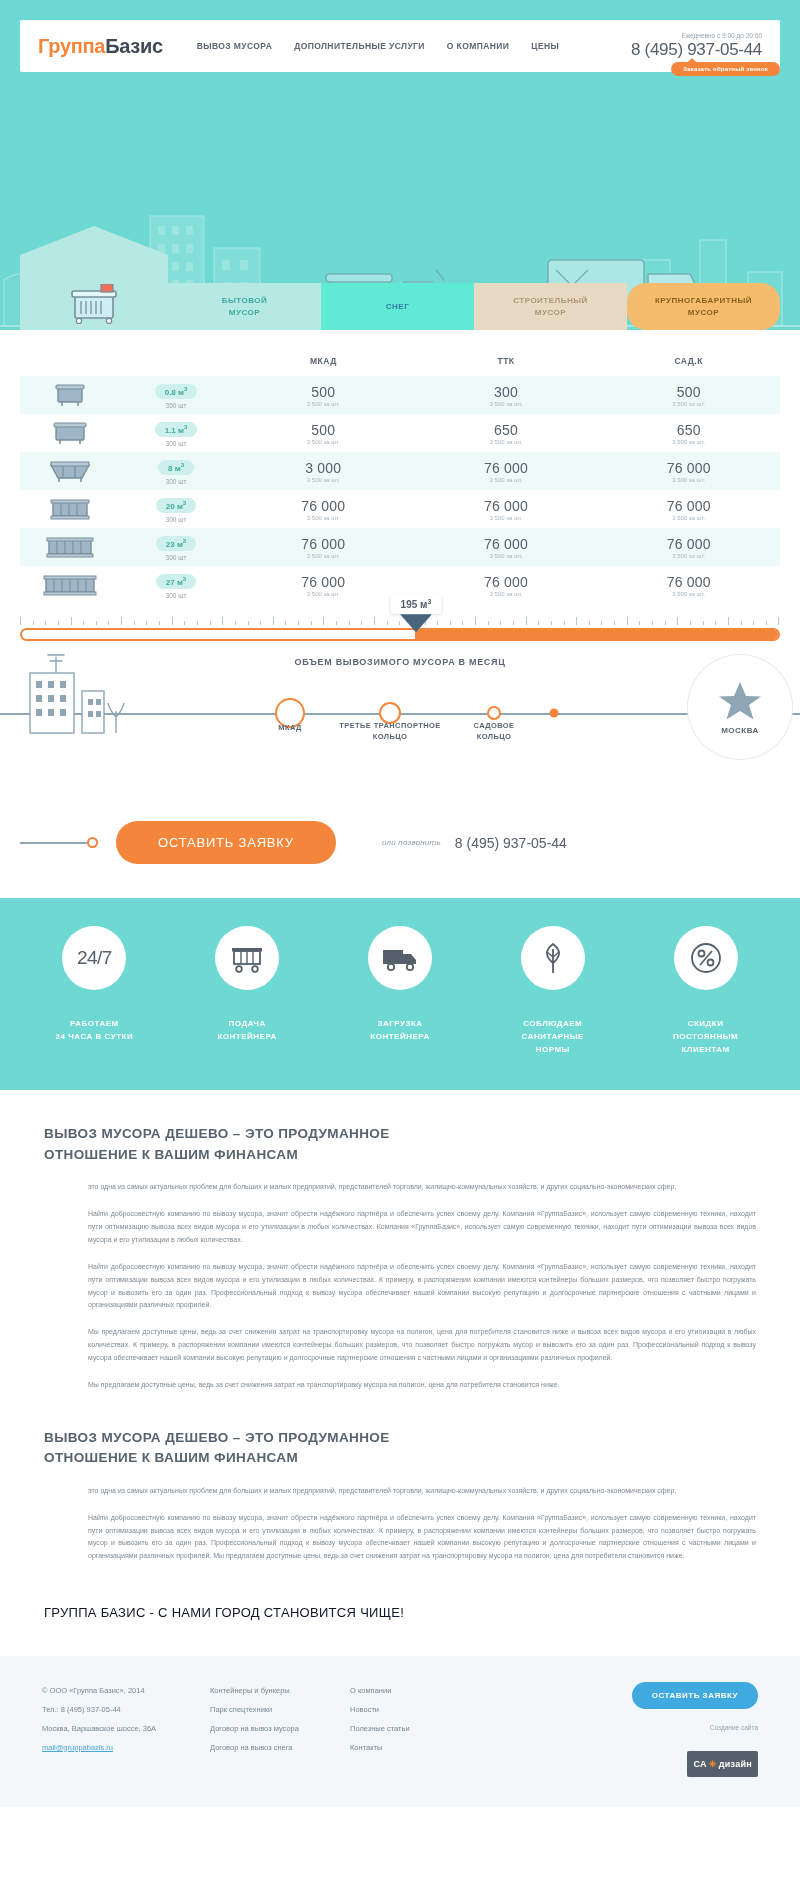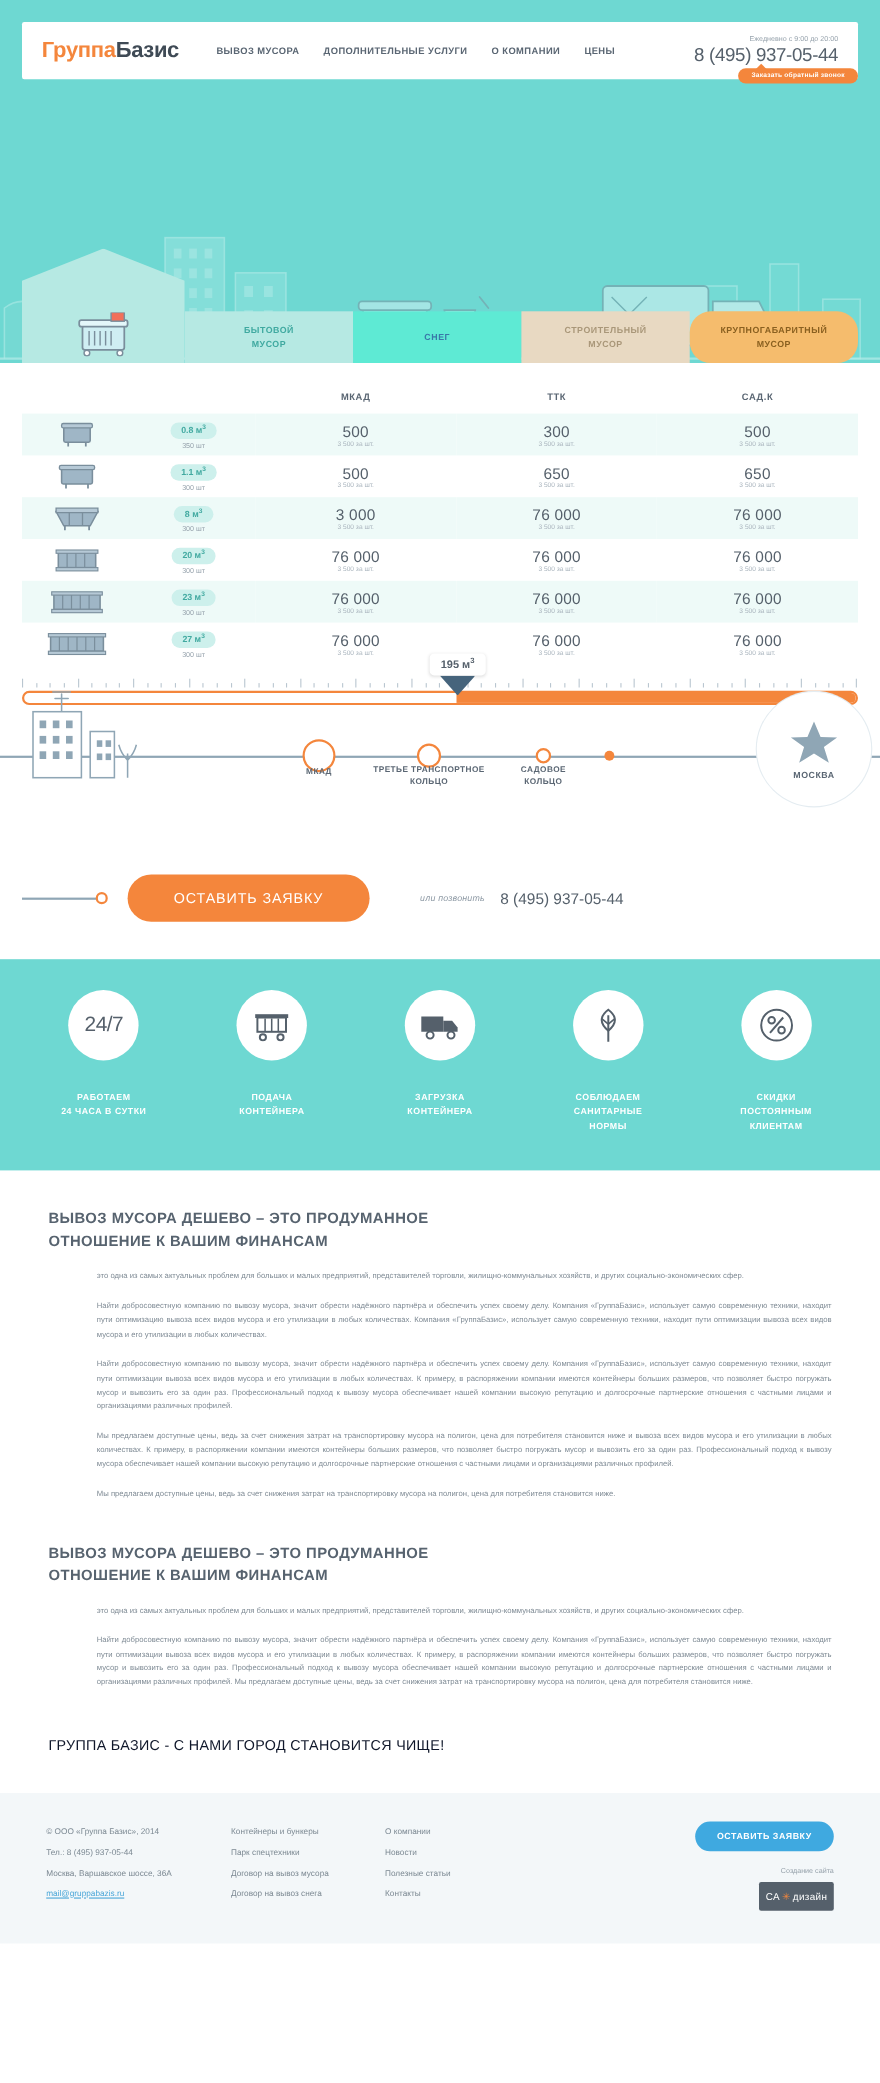--- a/index.html
+++ b/index.html
@@ -222,23 +222,23 @@
   .fcol a, .fcol .lk { color: #7b8892; text-decoration: none; display: block; cursor: pointer; }
   .fcol .mail { color: #49a6d8; text-decoration: underline; cursor: pointer; }
   .fcol.c5 { flex: 1; text-align: right; }
   .f-btn {
     background: #3fa9e0; color: #fff; border: none; border-radius: 16px;
     font-size: 8px; font-weight: bold; letter-spacing: .5px;
     padding: 9px 20px; cursor: pointer; white-space: nowrap;
   }
   .f-credit { font-size: 6.5px; color: #96a2ab; margin-top: 14px; line-height: 1.6; }
   .f-logo {
-    display: inline-flex; align-items: center; gap: 2px; margin-top: 3px;
+    display: inline-flex; align-items: center; gap: 2px; margin-top: 17px;
     background: #55606b; color: #fff; border-radius: 2px; padding: 2px 6px;
-    font-size: 9px; font-weight: normal; letter-spacing: .3px;
+    font-size: 9px; font-weight: bold; letter-spacing: .3px;
   }
   .f-logo .st { color: #f4863c; }
   svg { display: block; }
 </style>
 </head>
 <body>
 
 <div class="page">
 
   <div class="hero">
@@ -610,20 +610,21 @@
         </div>
       </div>
       <div class="track">
         <div class="fill"></div>
       </div>
       <div class="thumb">
         <div class="bubble">195 м<sup>3</sup></div>
         <div class="grip"></div>
       </div>
     </div>
+    <div class="slider-label">ОБЪЕМ ВЫВОЗИМОГО МУСОРА В МЕСЯЦ</div>
   </div>
 
   <div class="timeline">
     <div class="tl-line"></div>
 
     <svg class="tl-bldg" width="120" height="120" viewBox="0 0 120 120">
       <g stroke="#8fa6b5" stroke-width="1.4" fill="none">
         <path d="M44 28 L44 12 M38 16 L50 16 M36 10 L52 10" stroke-linecap="round"></path>
         <rect x="18" y="28" width="44" height="60" fill="#fff"></rect>
         <rect x="70" y="46" width="22" height="42" fill="#fff"></rect>

